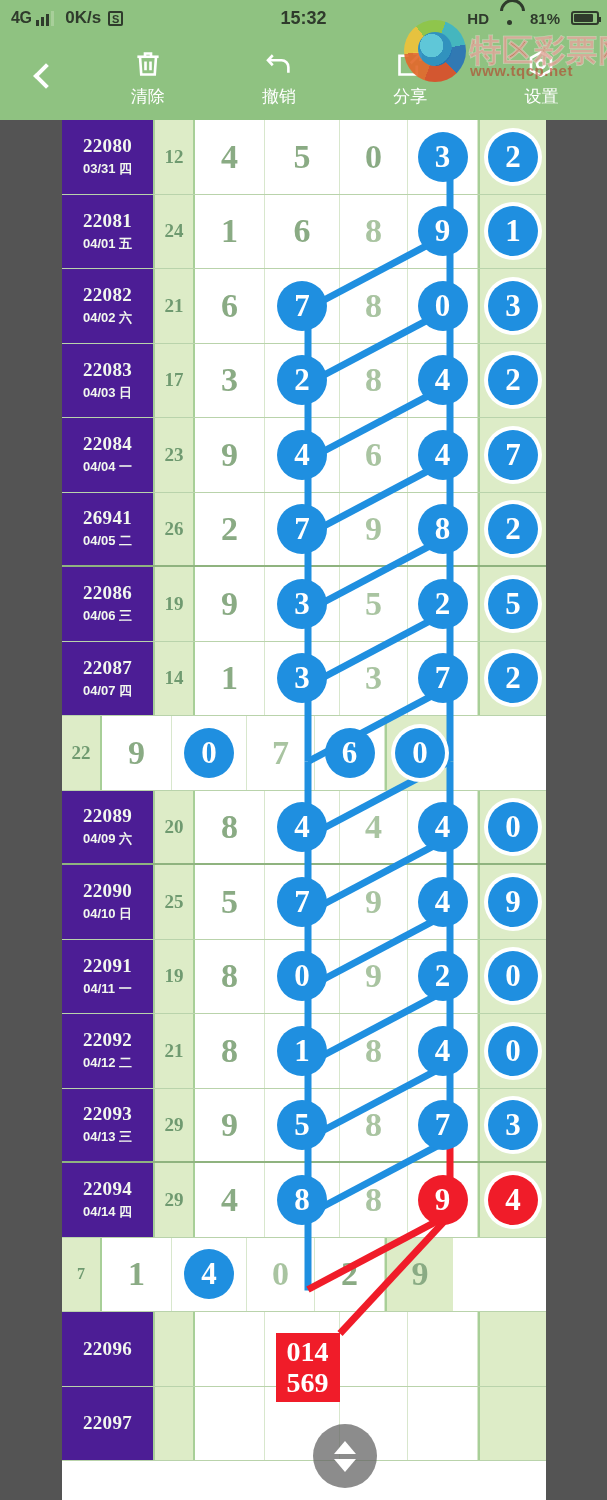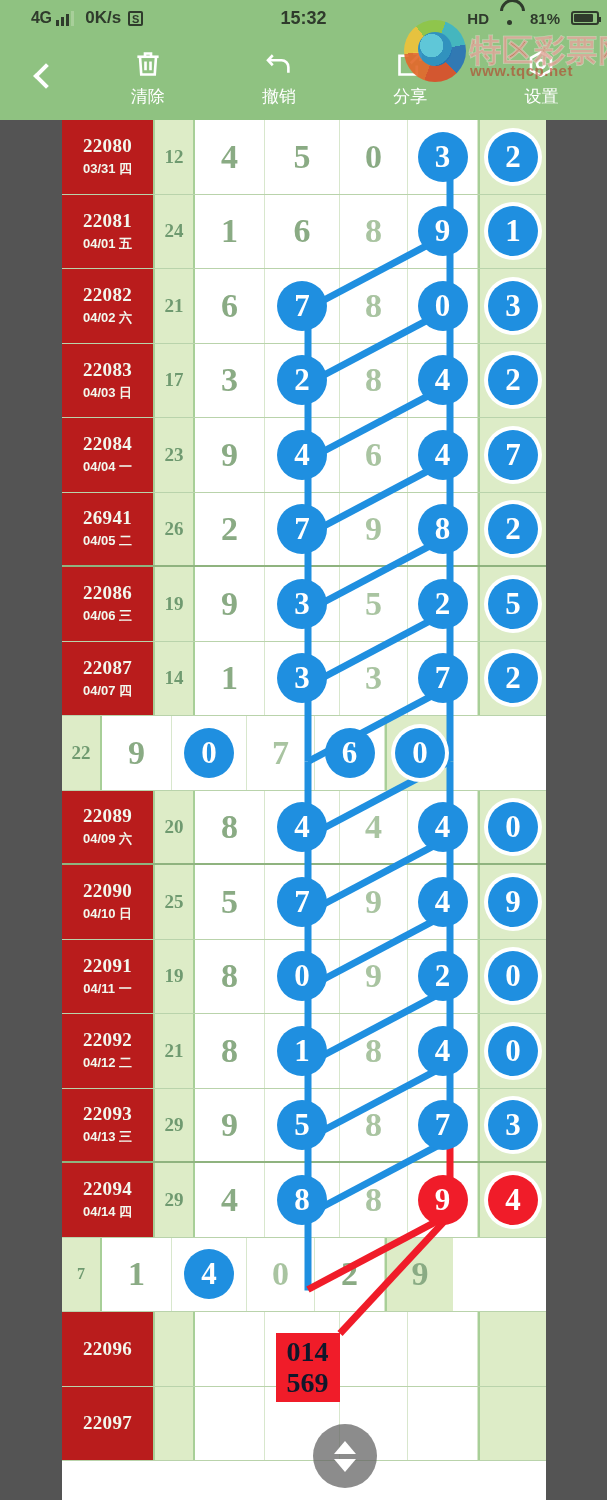--- a/index.html
+++ b/index.html
@@ -10,21 +10,21 @@
     overflow:hidden;
     position:relative;
   }
   #app { position:relative; width:607px; height:1500px; }
 
   
   .statusbar {
     position:absolute; left:0; top:0; width:607px; height:36px;
     background:#8fc281; color:#2f3b2c;
     display:flex; align-items:center;
-    font-size:17px; font-weight:bold;padding-left:20px;
+    font-size:17px; font-weight:bold;
   }
   .sb-left { display:flex; align-items:center; gap:5px; padding-left:11px; }
   .sb-4g { font-size:16px; letter-spacing:-0.5px; }
   .bars { display:flex; align-items:flex-end; gap:2px; height:15px; }
   .bars i { display:block; width:3px; background:#2f3b2c; }
   .bars i:nth-child(1){height:6px}
   .bars i:nth-child(2){height:9px}
   .bars i:nth-child(3){height:12px}
   .bars i:nth-child(4){height:15px; background:#a8cf9a}
   .sb-speed { font-size:17px; margin-left:6px; }
@@ -115,21 +115,21 @@
     position:relative; display:flex; height:74.5px;
     border-bottom:1px solid #b9d3ab;
   }
   .row.thick{ border-bottom:2px solid #8fb37f; }
   .c{
     position:relative; display:flex; align-items:center; justify-content:center;
     border-right:1px solid #d8e7cd;
   }
   .c-period{
     width:93px; flex-direction:column; gap:3px;
-    background:#b91c1c; color:#f2f8ee;
+    background:#4c1d95; color:#f2f8ee;
     border-right:2px solid #a8cf98;
   }
   .c-period .pno{ font-family:"Liberation Serif", serif; font-size:19px; font-weight:bold; letter-spacing:.3px;}
   .c-period .pdate{ font-size:13px; font-weight:bold; }
   .c-sum{
     width:40px; background:#ddecc7; color:#6f9a70;
     font-family:"Liberation Serif", serif; font-weight:bold; font-size:19px;
     border-right:2px solid #a8cf98;
   }
   .c-sum.small{ font-size:16px; }
@@ -159,21 +159,21 @@
   }
   .dash{
     position:absolute; height:7px; background:#1f8fe0; z-index:3;
   }
   .dash.red{ background:#f01c29; }
 
   
   .predbox{
     position:absolute; left:0; top:0;
     width:64px;
-    background:#f01c29; color:#0f172a;
+    background:#f01c29; color:#ffffff;
     font-family:"Liberation Serif", serif; font-weight:bold; font-size:28px;
     line-height:31px; text-align:center; padding:3px 0 4px;
     z-index:6;
   }
 
   
   .fab{
     position:absolute; left:313px; top:1424px; width:64px;height:64px;
     border-radius:50%; background:rgba(100,100,100,.74);
     display:flex;flex-direction:column;align-items:center;justify-content:center;gap:5px;

